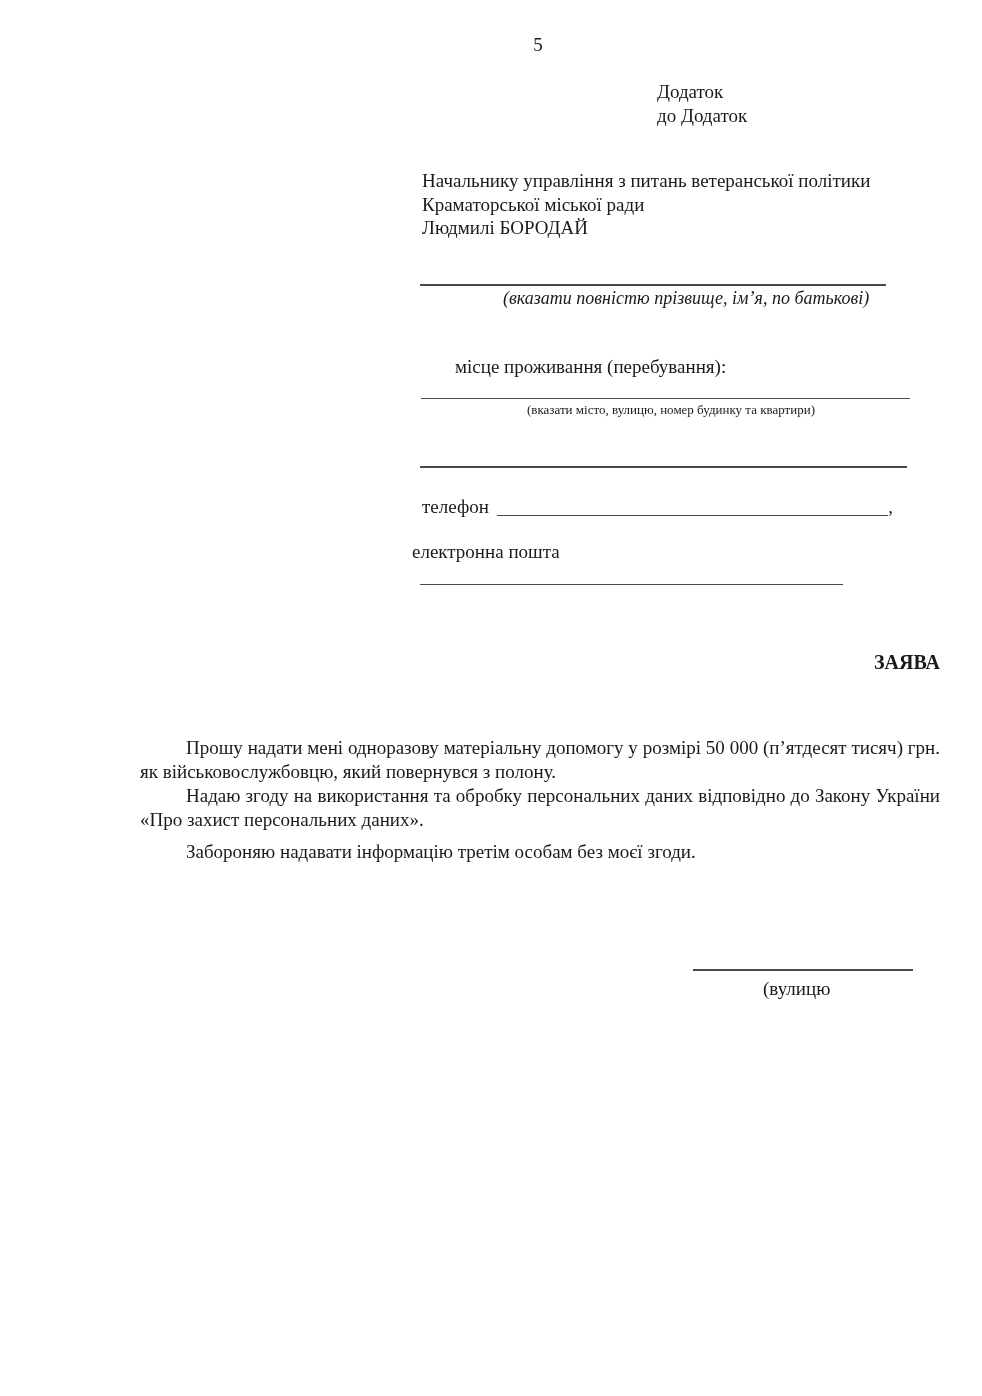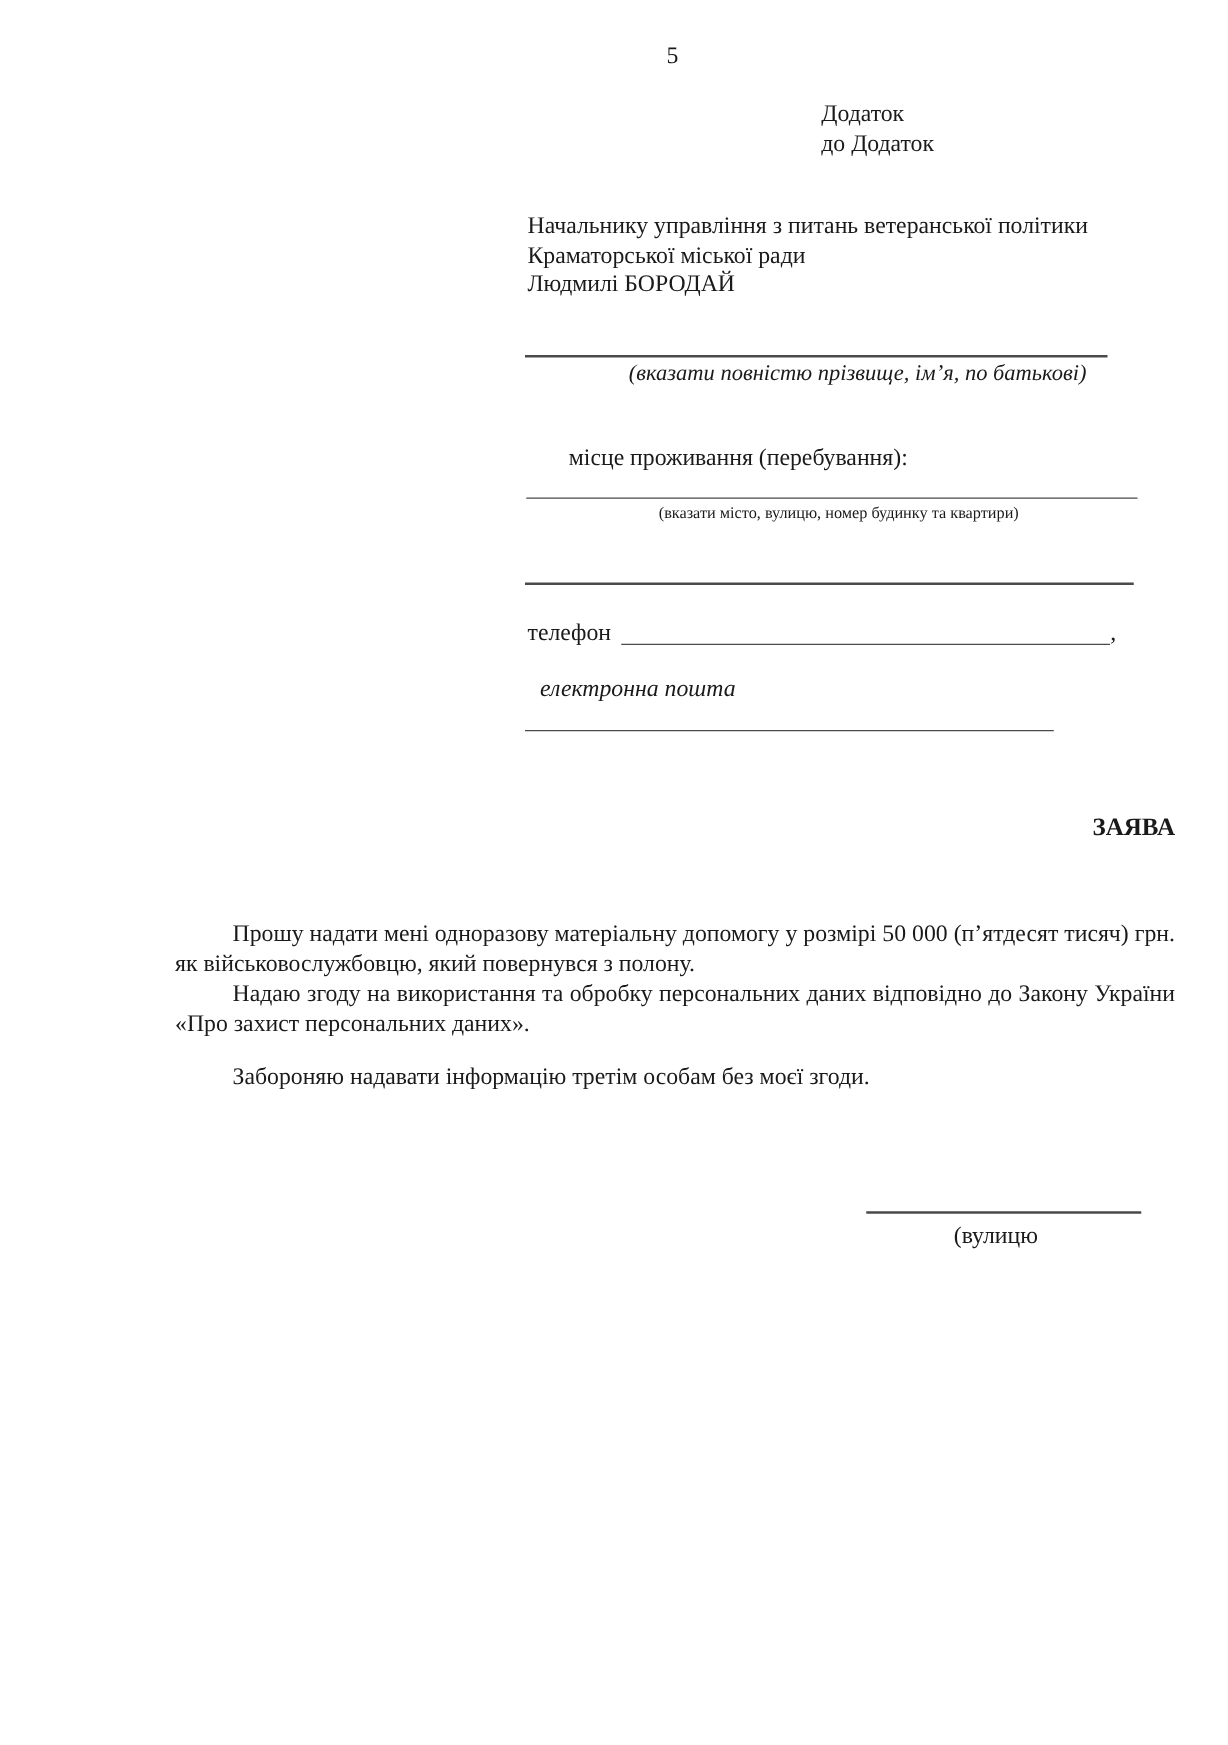--- a/index.html
+++ b/index.html
@@ -53,37 +53,37 @@
     left: 422px; top: 497px; width: 471px;
     display: flex; align-items: flex-start;
     font-size: 19px; line-height: 20px;
   }
   .phone-row .fill {
     flex: 1 1 auto;
     border-bottom: 1.5px solid #4a4a4a;
     margin-left: 8px;
     height: 18px;
   }
-  .email-label { left: 432px; top: 540px; white-space: nowrap; font-style: italic; }
+  .email-label { left: 412px; top: 540px; white-space: nowrap; }
   .email-line { left: 420px; top: 584px; width: 423px; border-bottom-width: 1.5px; }
   .statement-title {
     left: 140px; top: 651px; width: 800px;
     text-align: right;
     font-size: 20px; font-weight: bold;
   }
   .statement-body {
     left: 140px; top: 736px; width: 800px;
     font-size: 19px; line-height: 24px;
     text-align: justify;
   }
   .statement-body p {
     margin: 0;
     text-indent: 46px;
   }
-  .statement-body p.gap-above { margin-top: 18px; }
+  .statement-body p.gap-above { margin-top: 8px; }
   .footer-date {
     left: 140px; top: 954px;
     font-size: 19px; white-space: nowrap;
   }
   .signature-line { left: 693px; top: 969px; width: 220px; border-bottom-width: 2px; }
   .signature-caption {
     left: 763px; top: 978px;
     font-size: 19px; white-space: nowrap;
   }
 </style>

